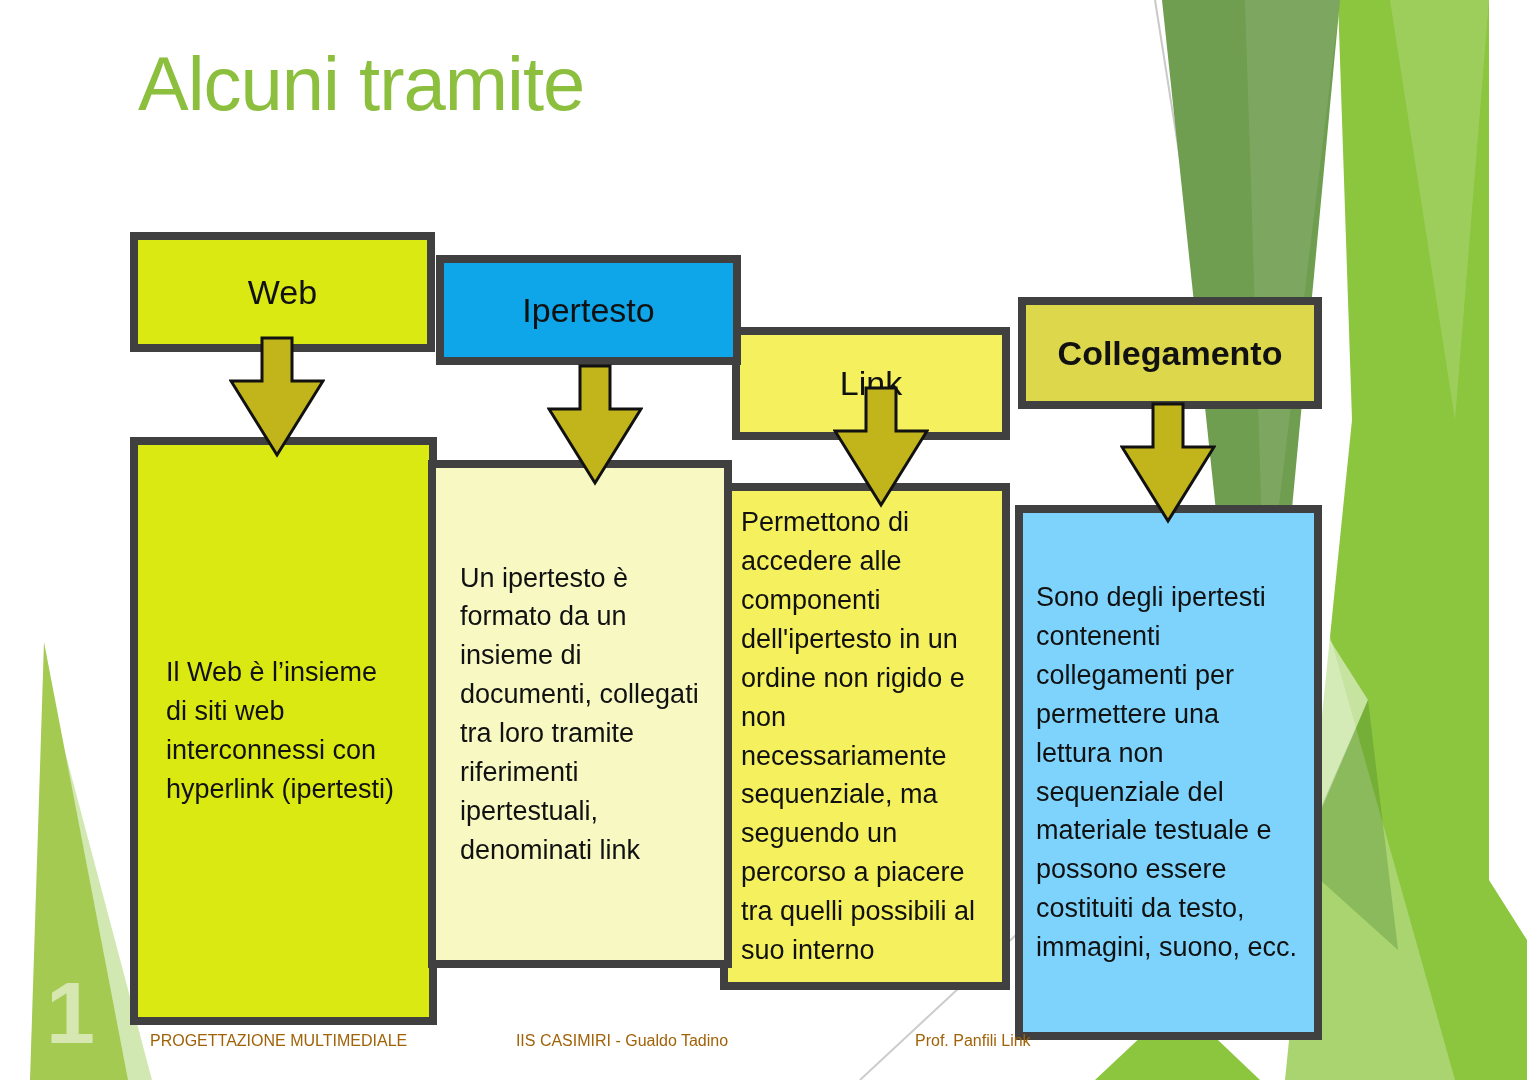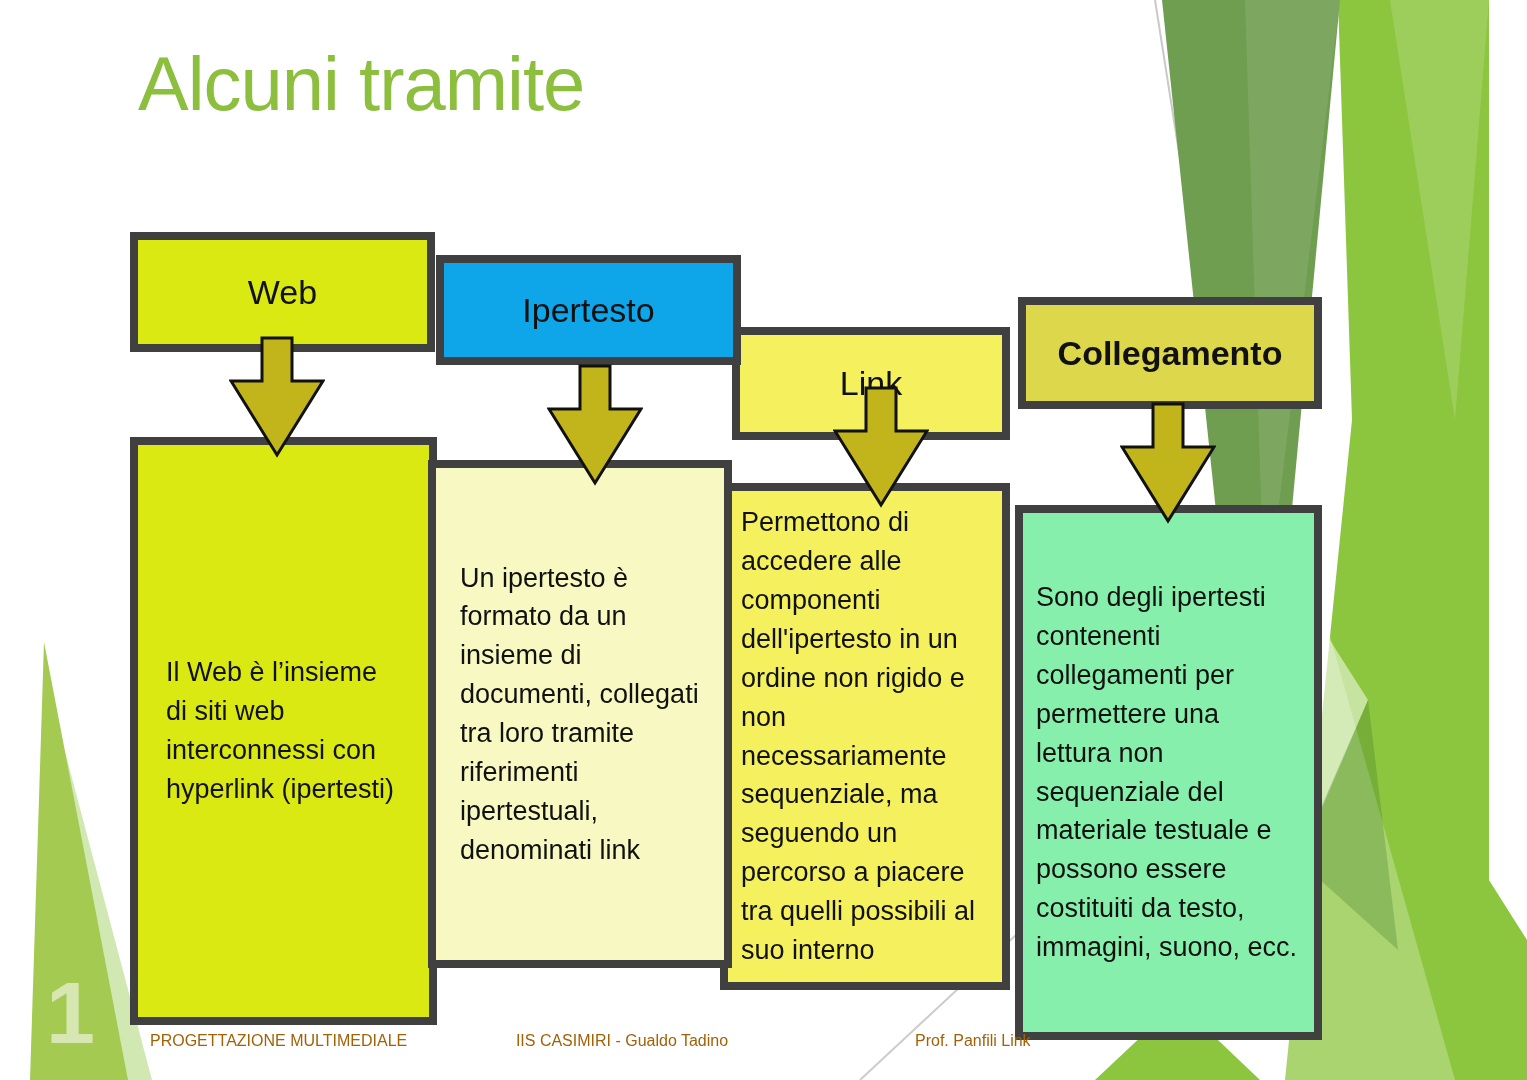--- a/index.html
+++ b/index.html
@@ -18,21 +18,21 @@
   .term-header{display:flex;align-items:center;justify-content:center;font-size:34px;}
   .term-body{display:flex;align-items:center;font-size:27px;line-height:1.44;}
   .term-body p{margin:0;}
   .header-web{left:130px;top:232px;width:305px;height:120px;background:#dbe912;}
   .header-ipertesto{left:428px;top:255px;width:305px;height:110px;background:#0ea5e9;margin-left:8px;}
   .header-link{left:732px;top:287px;width:278px;height:113px;background:#f4f05e;margin-top:40px;}
   .header-collegamento{left:1018px;top:297px;width:304px;height:112px;background:#dcd74b;font-weight:bold;}
   .body-web{left:130px;top:437px;width:307px;height:588px;background:#dbe912;padding:0 28px;}
   .body-ipertesto{left:428px;top:460px;width:304px;height:508px;background:#f8f9c2;padding:0 24px;}
   .body-link{left:720px;top:483px;width:290px;height:507px;background:#f4f05e;padding:15px 13px;}
-  .body-collegamento{left:1015px;top:505px;width:307px;height:535px;background:#86efac;padding:0 13px;}
+  .body-collegamento{left:1015px;top:505px;width:307px;height:535px;background:#7dd3fc;padding:0 13px;}
   .arrow{position:absolute;width:96px;height:122px;z-index:5;}
   .arrow-web{left:229px;top:336px;}
   .arrow-ipertesto{left:547px;top:364px;}
   .arrow-link{left:833px;top:386px;}
   .arrow-collegamento{left:1120px;top:402px;}
   .footer-item{position:absolute;top:1032px;font-size:16px;color:#a16207;z-index:2;white-space:nowrap;}
   .footer-left{left:150px;}
   .footer-center{left:452px;width:340px;text-align:center;}
   .footer-right{left:915px;}
   .page-number{

